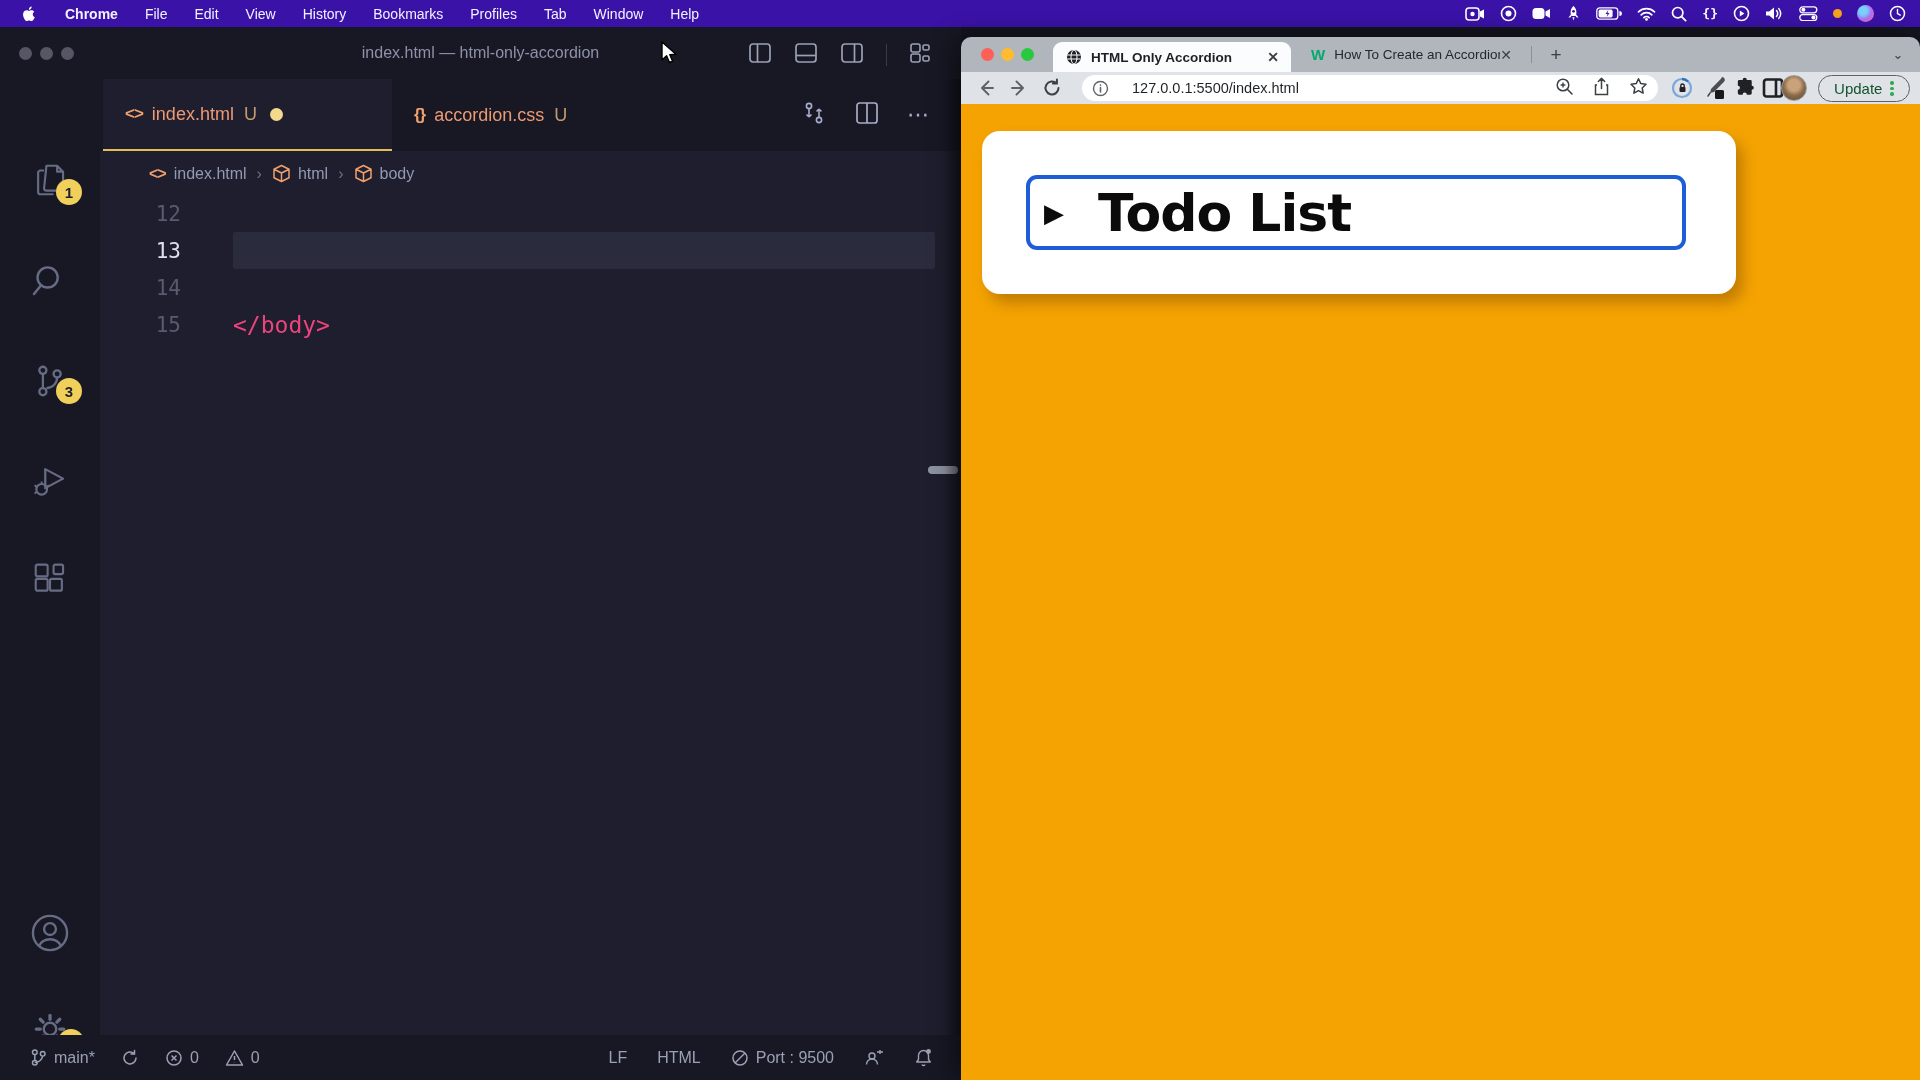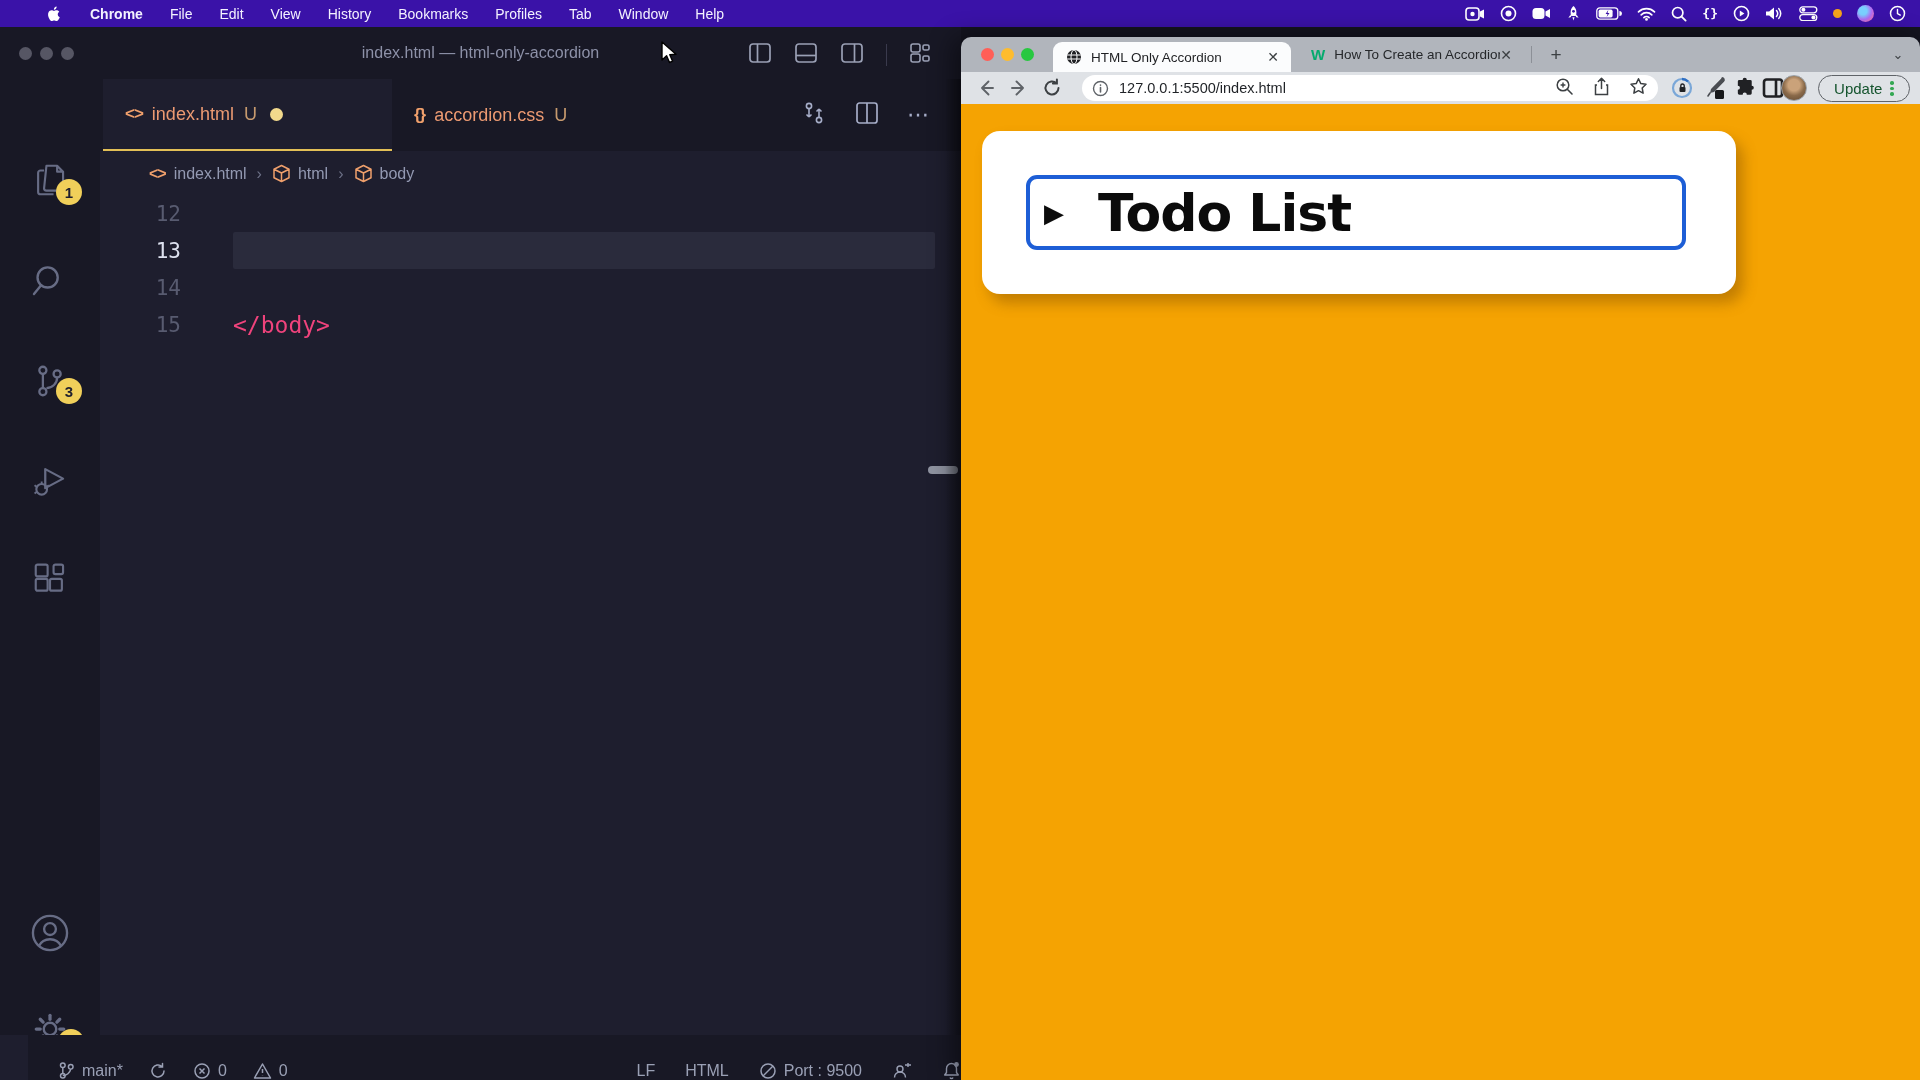--- a/index.html
+++ b/index.html
@@ -2,21 +2,21 @@
 <html><head>
 <meta charset="utf-8">
 <style>
   * { margin:0; padding:0; box-sizing:border-box; }
   html,body { width:1920px; height:1080px; overflow:hidden; background:#14141f;
               font-family:"Liberation Sans", sans-serif; }
   #desktop { position:relative; width:1920px; height:1080px; }
 
   
   #menubar { position:absolute; left:0; top:0; width:1920px; height:27px;
-             background:#3a12a8; display:flex; align-items:center; color:#f4f2ff; font-size:14px;padding-left:25px; }
+             background:#3a12a8; display:flex; align-items:center; color:#f4f2ff; font-size:14px; }
   #menubar .apple { margin-left:22px; display:flex; align-items:center; }
   #menubar .mitems { display:flex; align-items:center; margin-left:28px; gap:27px; }
   #menubar .mitems span { white-space:nowrap; }
   #menubar .mitems span.bold { font-weight:bold; }
   #menubar .micons { margin-left:auto; margin-right:14px; display:flex; align-items:center; gap:15px; }
   #menubar .micons svg { display:block; }
   .siri-dot { width:17px; height:17px; border-radius:50%;
               background:radial-gradient(circle at 35% 35%, #7ad0ff 0 25%, #b06ef5 55%, #f06fa8 85%); }
   .orange-dot { width:9px; height:9px; border-radius:50%; background:#f5a31b; }
 
@@ -58,51 +58,51 @@
                  border-radius:4px; background:#8f93a0; }
   .right-shadow { position:absolute; right:0; top:52px; width:16px; height:956px;
                   background:linear-gradient(to right, rgba(0,0,0,0), rgba(0,0,0,0.35)); }
 
   #vscode .activitybar { position:absolute; left:0; top:52px; width:100px; height:956px; background:#181825; }
   .act-ic { position:absolute; left:0; width:100px; display:flex; justify-content:center; }
   .badge { position:absolute; width:26px; height:26px; border-radius:50%; background:#f0cf5a;
            color:#1e1e2e; font-size:15px; font-weight:bold; display:flex; align-items:center; justify-content:center; }
 
   #vscode .statusbar { position:absolute; left:0; bottom:0; width:961px; height:45px; background:#181825;
-                       display:flex; align-items:flex-end; color:#9aa0b5; font-size:16px;margin-left:28px; }
+                       display:flex; align-items:center; color:#9aa0b5; font-size:16px; }
   .sb-item { display:flex; align-items:center; gap:7px; white-space:nowrap; }
   .sb-left { display:flex; align-items:center; gap:26px; margin-left:30px; }
   .sb-right { display:flex; align-items:center; gap:30px; margin-left:auto; margin-right:28px; }
   .statusbar svg { display:block; }
 
   
   #chrome { position:absolute; left:961px; top:37px; width:959px; height:1043px;
             border-radius:10px 10px 0 0; overflow:hidden; box-shadow:-8px 0 24px rgba(0,0,0,.45); }
   #chrome .tabstrip { position:absolute; left:0; top:0; width:100%; height:35px; background:#b1b5bc; }
   .tl.c-red { background:#ff5f57; } .tl.c-yel { background:#febc2e; } .tl.c-grn { background:#28c840; }
   .ctab { position:absolute; display:flex; align-items:center; font-size:13.5px; }
   .ctab.active { left:92px; top:5px; width:238px; height:30px; background:#fbfcfd;
-                 border-radius:9px 9px 0 0; color:#1f2023; }
+                 border-radius:9px 9px 0 0; color:#1f2023;font-weight:bold; }
   .ctab.inactive { left:337px; top:0; width:226px; height:35px; color:#26282b; }
   .ctab .fav { margin:0 9px 0 13px; display:flex; }
   .ctab .ttl { flex:1; white-space:nowrap; overflow:hidden; }
   .ctab .tx { margin-right:12px; color:#3c4043; font-size:14px; cursor:default; }
   .w-fav { color:#04aa6d; font-weight:bold; font-size:15px; margin:0 8px 0 2px; }
   .tab-div { position:absolute; left:570px; top:9px; width:1px; height:17px; background:#8c9097; }
   .newtab { position:absolute; left:581px; top:0; width:28px; height:35px; color:#3c4043;
             font-size:19px; display:flex; align-items:center; justify-content:center; }
   .tab-chevron { position:absolute; left:922px; top:0; height:35px; width:30px; color:#3c4043;
                  font-size:13px; display:flex; align-items:center; justify-content:center; }
 
   #chrome .toolbar { position:absolute; left:0; top:35px; width:100%; height:32px; background:#dfe2e6;
                      display:flex; align-items:center; }
   .nav-ic { margin-left:14px; display:flex; }
   .omnibox { position:absolute; left:121px; top:3px; width:576px; height:26px; background:#ffffff;
              border-radius:13px; display:flex; align-items:center; }
-  .omnibox .url { margin-left:10px; font-size:14.5px; color:#1f2226; }
+  .omnibox .url { margin-left:23px; font-size:14.5px; color:#1f2226; }
   .omni-right { position:absolute; right:10px; display:flex; gap:19px; align-items:center; }
   .ext-ic { display:flex; }
   .avatar { position:absolute; left:820px; top:3px; width:26px; height:26px; border-radius:50%;
             background:radial-gradient(circle at 50% 38%, #caa27a 0 30%, #8a6a4a 55%, #5d4630 100%);
             border:1px solid #9aa0a6; }
   .update-btn { position:absolute; left:857px; top:3px; width:92px; height:27px; border:1.5px solid #5f6368;
                 border-radius:14px; display:flex; align-items:center; justify-content:center;
                 font-size:15px; color:#14532d; background:transparent; gap:8px; }
   .green-dots { display:flex; flex-direction:column; gap:2px; }
   .green-dots i { width:3.5px; height:3.5px; border-radius:50%; background:#34a853; }

